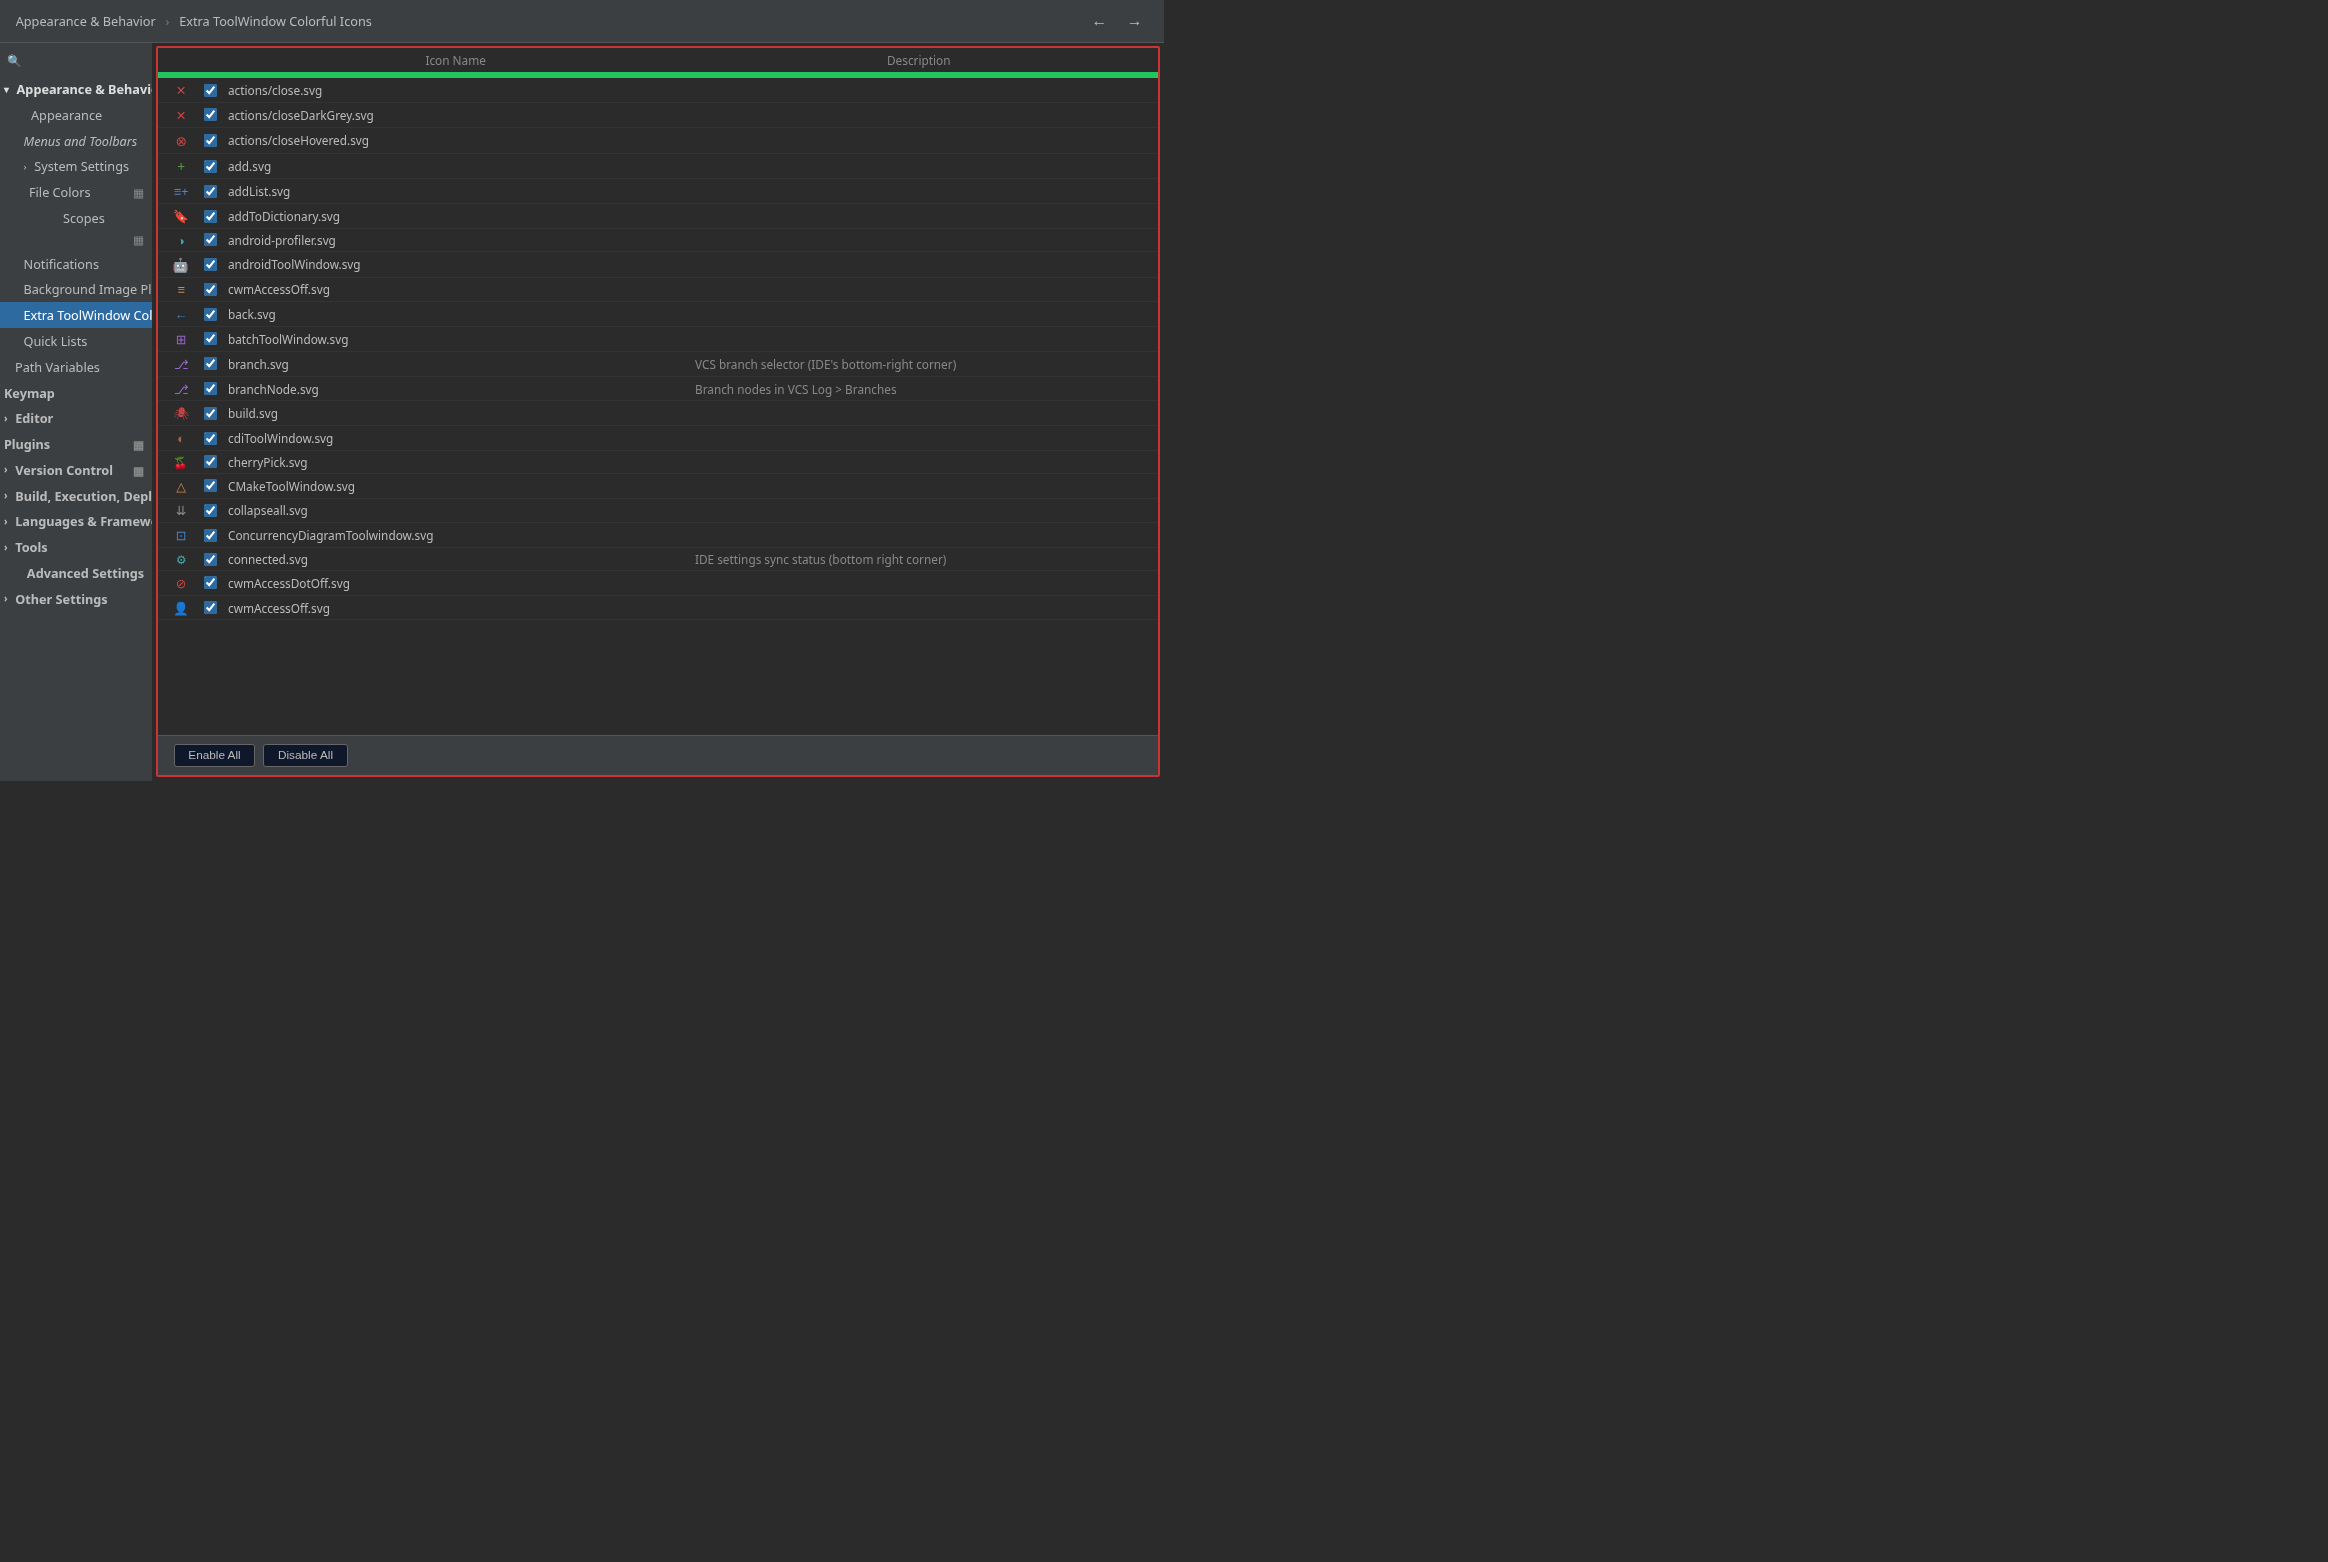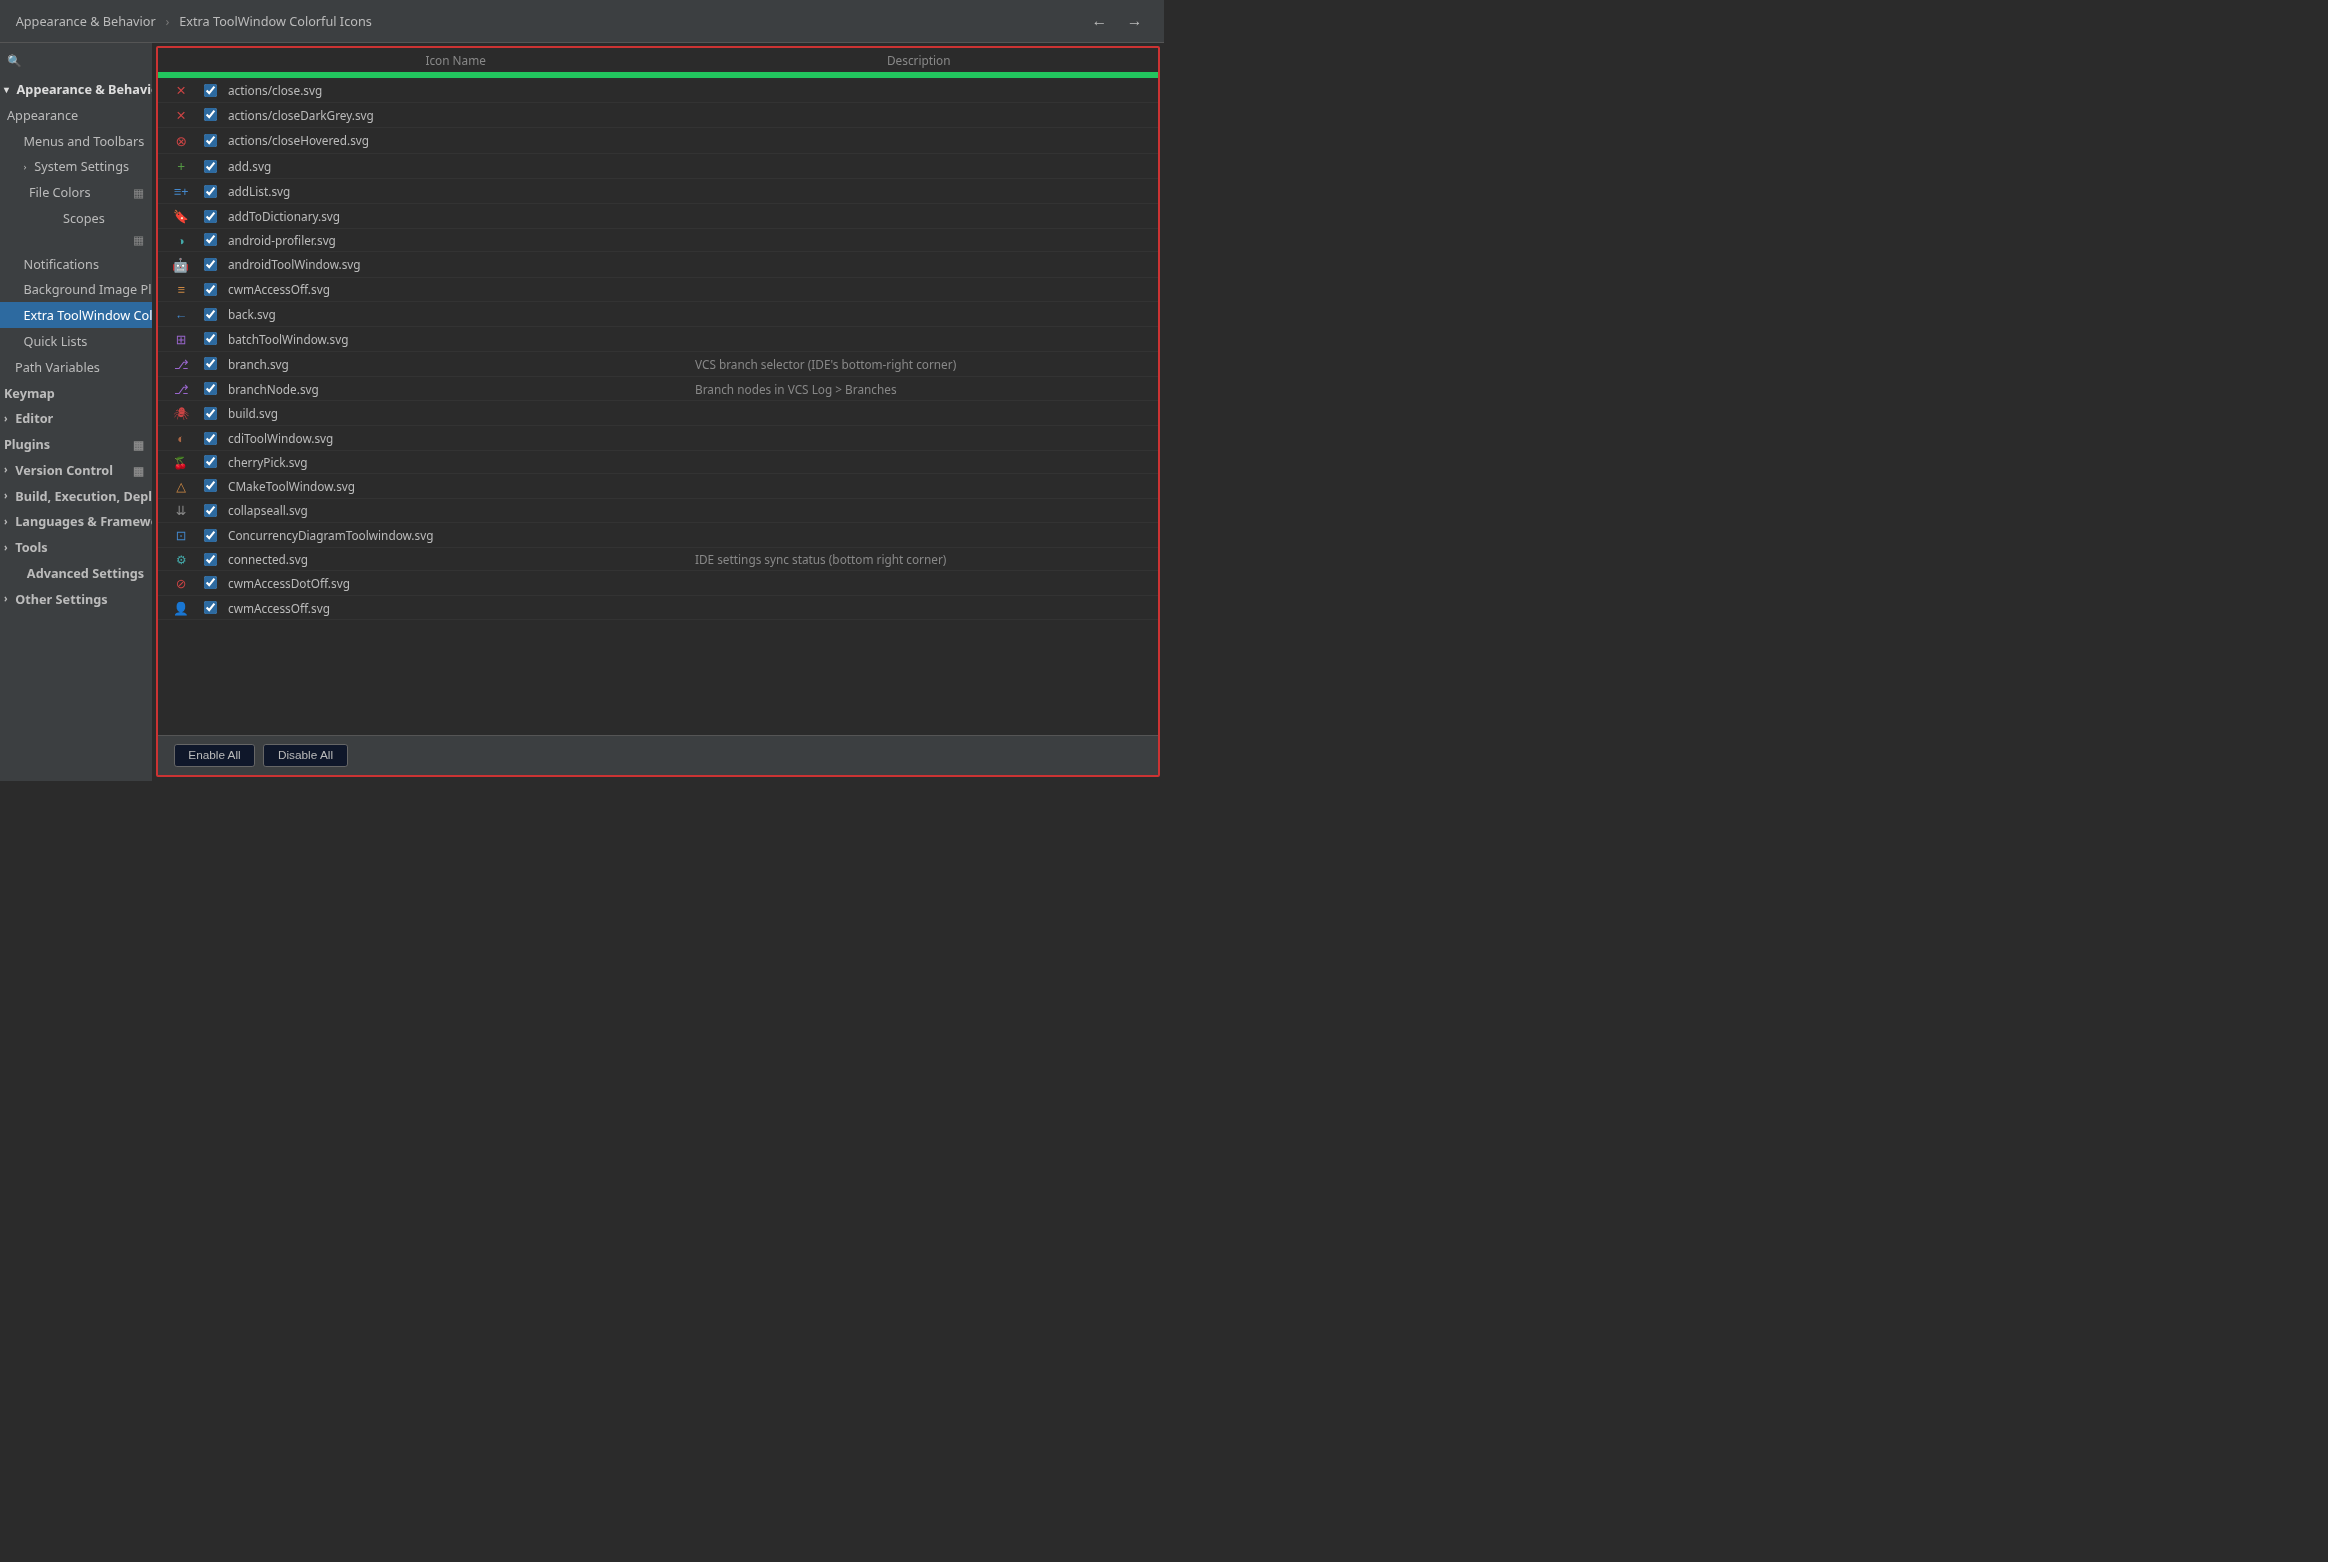--- a/index.html
+++ b/index.html
@@ -190,24 +190,24 @@
   <div class="sidebar">
     <div class="search-bar">
       <span style="color:#888;font-size:11.8px;">🔍</span>
     </div>
 
     <div id="sidebar-list">
         <div class="sidebar-item" style="padding-left: 3.9px; font-weight: bold; color: rgb(221, 221, 221);">
           <span style="font-size:9.8px;margin-right:3.9px;">▾</span>
           <span>Appearance &amp; Behavior</span>
         </div>
-        <div class="sidebar-item" style="padding-left: 7px;">
+        <div class="sidebar-item" style="padding-left: 7px; margin-left: 24px;">
           <span>Appearance</span>
         </div>
-        <div class="sidebar-item" style="padding-left: 23.5px;">
+        <div class="sidebar-item" style="padding-left: 23.5px; font-style: italic;">
           <span>Menus and Toolbars</span>
         </div>
         <div class="sidebar-item" style="padding-left: 23.5px;">
           <span style="font-size:9.8px;margin-right:3.9px;">›</span>
           <span>System Settings</span>
         </div>
         <div class="sidebar-item" style="padding-left: 8px; margin-left: 21px;">
           <span>File Colors</span>
           <span style="margin-left:auto;font-size:11.8px;color:#888;">▦</span>
         </div>

